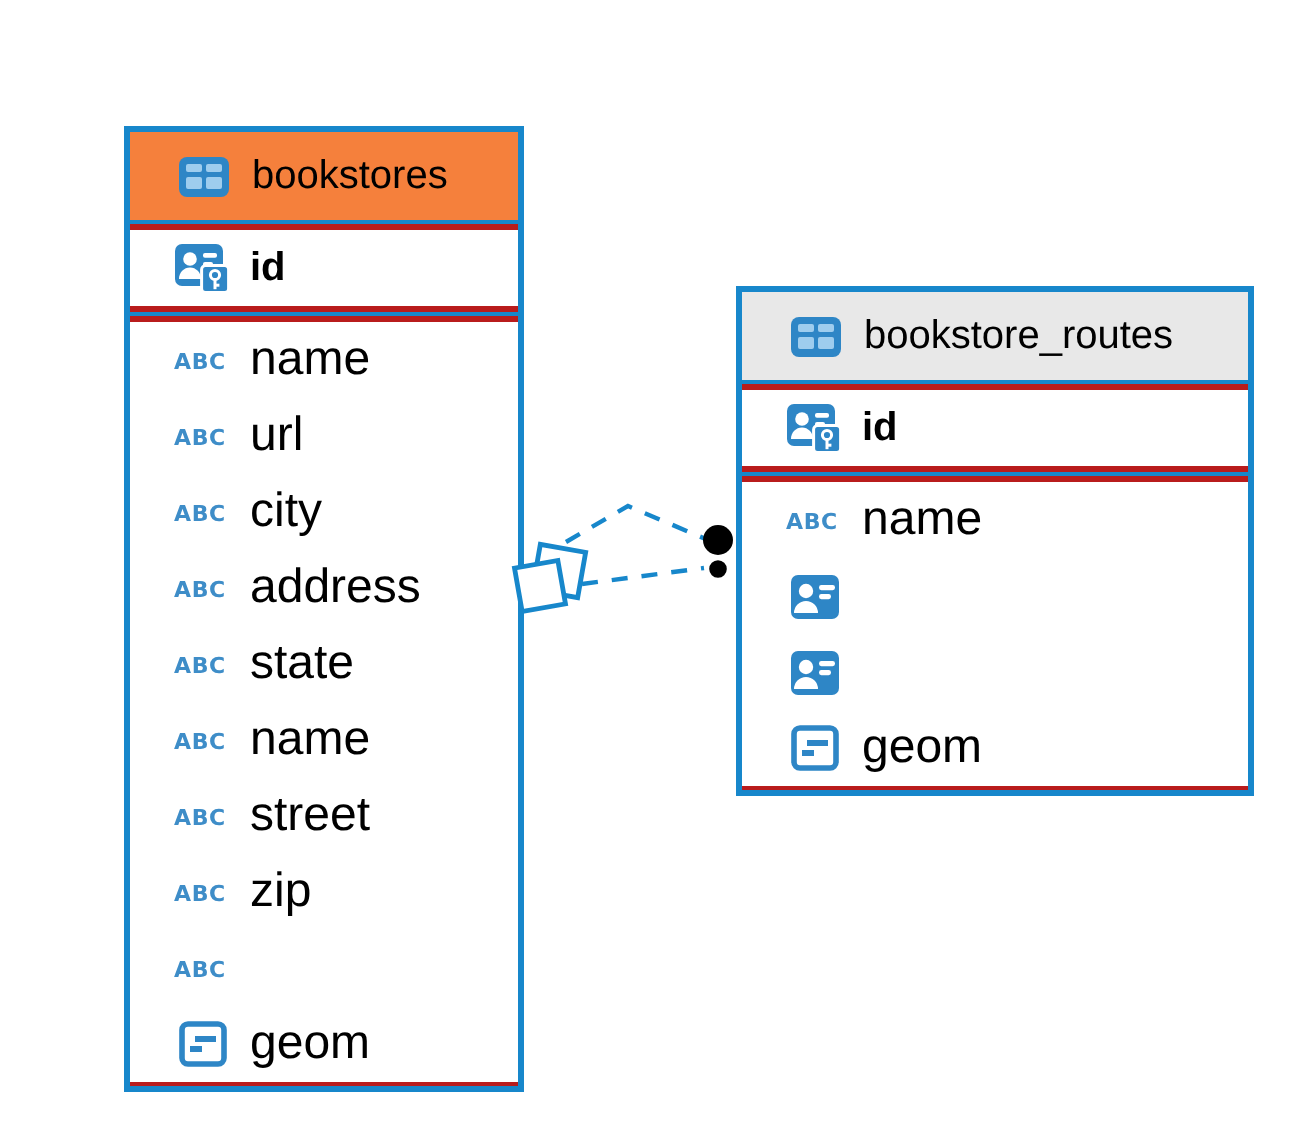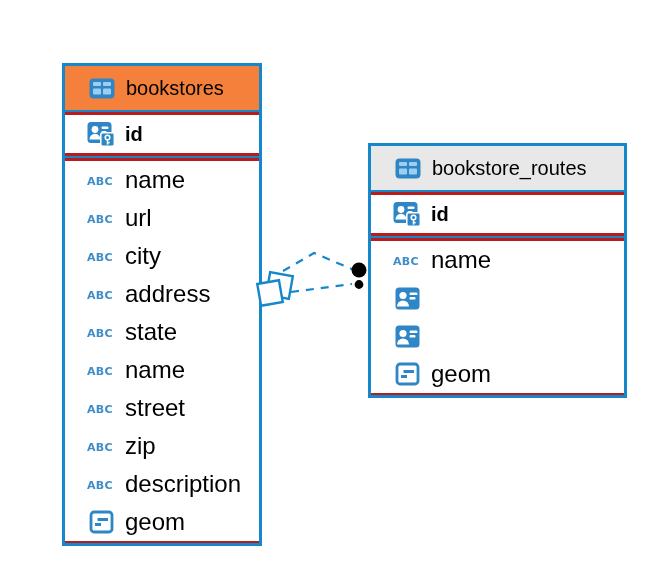--- a/index.html
+++ b/index.html
@@ -165,21 +165,20 @@
      </svg>
           </span>
           <span class="col-label">zip</span>
         </div>
         <div class="row field-row">
           <span class="col-icon">
             <svg width="28" height="14" viewBox="0 0 28 14">
        <text x="0" y="11.5" font-family="DejaVu Sans, sans-serif" font-size="11" font-weight="bold" fill="#3E8DC8" letter-spacing="0.3">ABC</text>
      </svg>
           </span>
-          <span class="col-label">description</span>
         </div>
         <div class="row field-row">
           <span class="col-icon">
             <svg width="25" height="24" viewBox="0 0 25 24">
        <rect x="2" y="2" width="21" height="20" rx="3" fill="none" stroke="#2E86C6" stroke-width="2.8"></rect>
        <rect x="8.5" y="8" width="10.5" height="3" fill="#2E86C6"></rect>
        <rect x="6" y="13" width="6" height="3" fill="#2E86C6"></rect>
      </svg>
           </span>
           <span class="col-label">geom</span>

